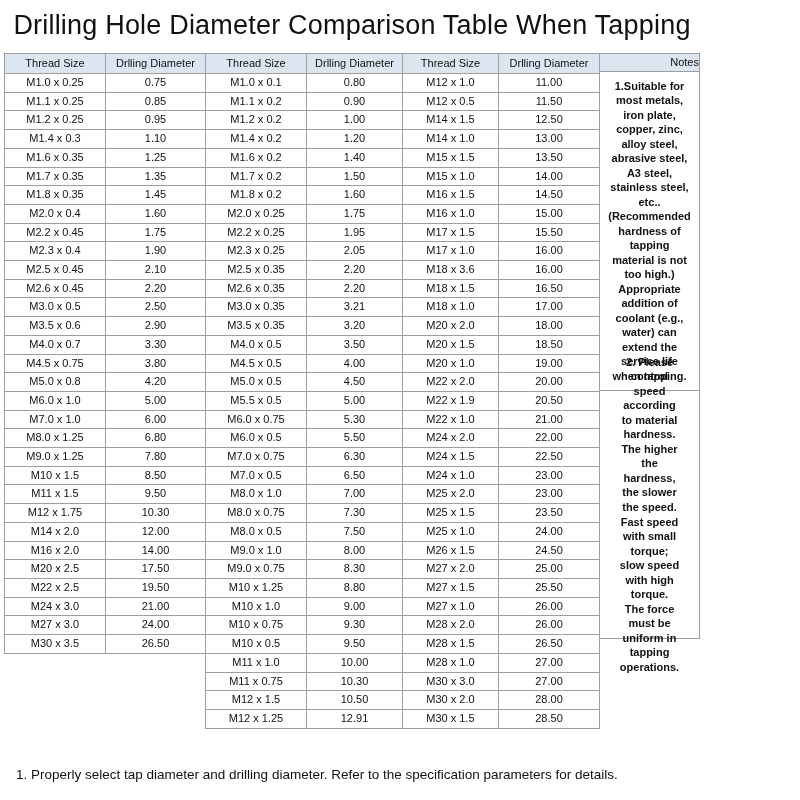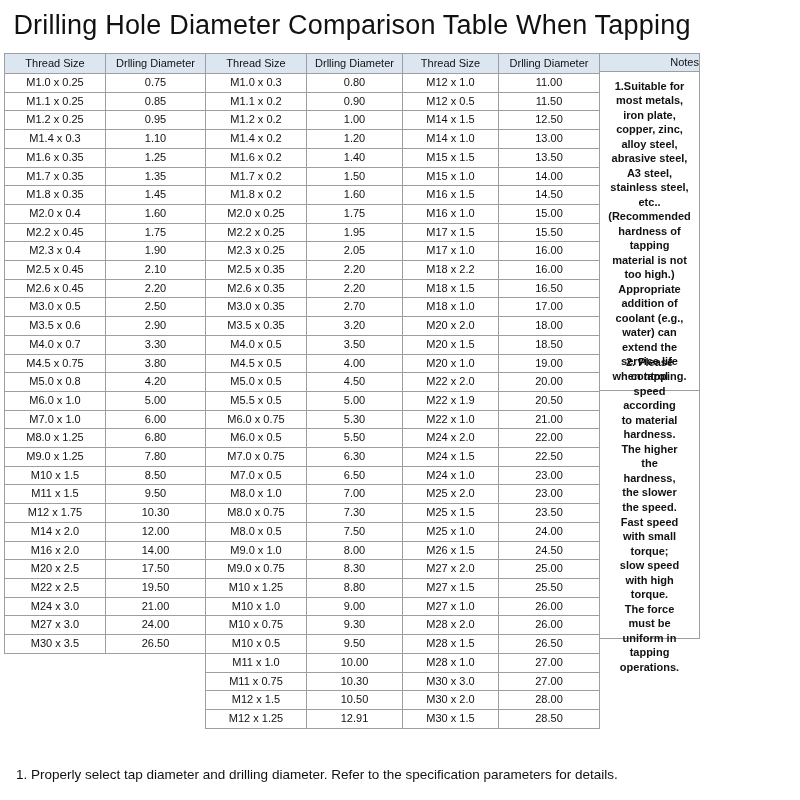--- a/index.html
+++ b/index.html
@@ -242,21 +242,21 @@
           <col style="width:96px">
         </colgroup>
       <thead>
         <tr>
           <th>Thread Size</th>
           <th>Drlling Diameter</th>
         </tr>
       </thead>
       <tbody>
           <tr>
-            <td>M1.0 x 0.3</td>
+            <td>M1.0 x 0.1</td>
             <td>0.80</td>
           </tr>
           <tr>
             <td>M1.1 x 0.2</td>
             <td>0.90</td>
           </tr>
           <tr>
             <td>M1.2 x 0.2</td>
             <td>1.00</td>
           </tr>
@@ -291,21 +291,21 @@
           <tr>
             <td>M2.5 x 0.35</td>
             <td>2.20</td>
           </tr>
           <tr>
             <td>M2.6 x 0.35</td>
             <td>2.20</td>
           </tr>
           <tr>
             <td>M3.0 x 0.35</td>
-            <td>2.70</td>
+            <td>3.21</td>
           </tr>
           <tr>
             <td>M3.5 x 0.35</td>
             <td>3.20</td>
           </tr>
           <tr>
             <td>M4.0 x 0.5</td>
             <td>3.50</td>
           </tr>
           <tr>
@@ -437,21 +437,21 @@
           </tr>
           <tr>
             <td>M17 x 1.5</td>
             <td>15.50</td>
           </tr>
           <tr>
             <td>M17 x 1.0</td>
             <td>16.00</td>
           </tr>
           <tr>
-            <td>M18 x 2.2</td>
+            <td>M18 x 3.6</td>
             <td>16.00</td>
           </tr>
           <tr>
             <td>M18 x 1.5</td>
             <td>16.50</td>
           </tr>
           <tr>
             <td>M18 x 1.0</td>
             <td>17.00</td>
           </tr>

